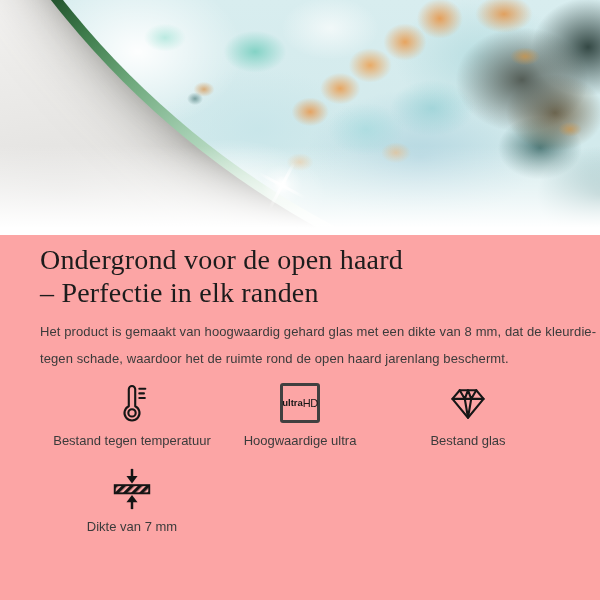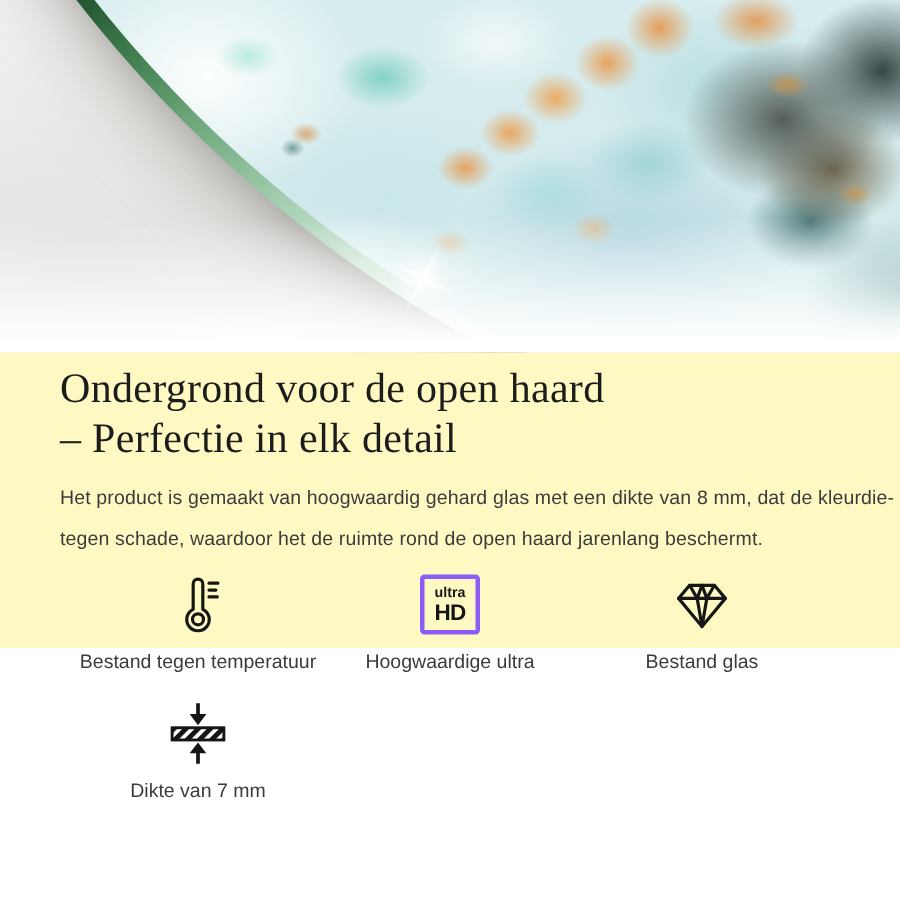--- a/index.html
+++ b/index.html
@@ -2,21 +2,21 @@
 <html><head>
 <meta charset="utf-8">
 <style>
   html, body {
     margin: 0; padding: 0;
     width: 600px; height: 600px;
     overflow: hidden;
     background: #ffffff;
     font-family: "Liberation Sans", "DejaVu Sans", sans-serif;
   }
-  .page { width: 600px; height: 432px; position: relative; background:#fef9c3; }
+  .page { width: 600px; height: 600px; position: relative; background:#fca5a5; }
 
   
   .hero {
     position: relative;
     width: 600px; height: 235px;
     overflow: hidden;
   }
   .hero-bg {
     position: absolute; inset: 0;
     background:
@@ -133,27 +133,27 @@
     margin-top: 8px;
     font-size: 13px;
     line-height: 14px;
     color: #3b3b3b;
   }
   svg.licon { stroke: #161616; fill: none; stroke-width: 2.3; stroke-linecap: round; stroke-linejoin: round; }
 
   
   .uhd-box {
     width: 34px; height: 34px;
-    border: 3px solid #8b5cf6; border-radius: 3px;
-    display: flex; flex-direction: column;
+    border: 3px solid #404040; border-radius: 3px;
+    display: flex; flex-direction: row;
     align-items: center; justify-content: center;
     color: #151515;
   }
   .uhd-top { font-size: 9.5px; font-weight: bold; line-height: 10px; }
-  .uhd-bottom { font-size: 15px; font-weight: bold; line-height: 15px; letter-spacing: -0.5px; }
+  .uhd-bottom { font-size: 11px; font-weight: normal; line-height: 15px; letter-spacing: -0.5px; }
 
   
   .stripes {
     width: 44px; height: 36px;
     background: repeating-linear-gradient(135deg, #151515 0 3.5px, transparent 3.5px 9.5px);
     clip-path: polygon(0% 100%, 77% 0%, 100% 23%, 100% 100%);
   }
 </style>
 </head>
 <body>
@@ -166,21 +166,21 @@
     <div class="glass-edge"></div>
     <div class="glass-art"></div>
     <div class="sparkle"></div>
     <div class="hero-fade"></div>
   </div>
 
   <div class="content">
 
     <h1>
       <span>Ondergrond voor de open haard</span>
-      <span>– Perfectie in elk detail</span>
+      <span>– Perfectie in elk randen</span>
     </h1>
 
     <p class="desc">
       <span>Het product is gemaakt van hoogwaardig gehard glas met een dikte van 8 mm, dat de kleurdie-</span>
       <span>tegen schade, waardoor het de ruimte rond de open haard jarenlang beschermt.</span>
     </p>
 
     <div class="features">
 
       <div class="feat">

